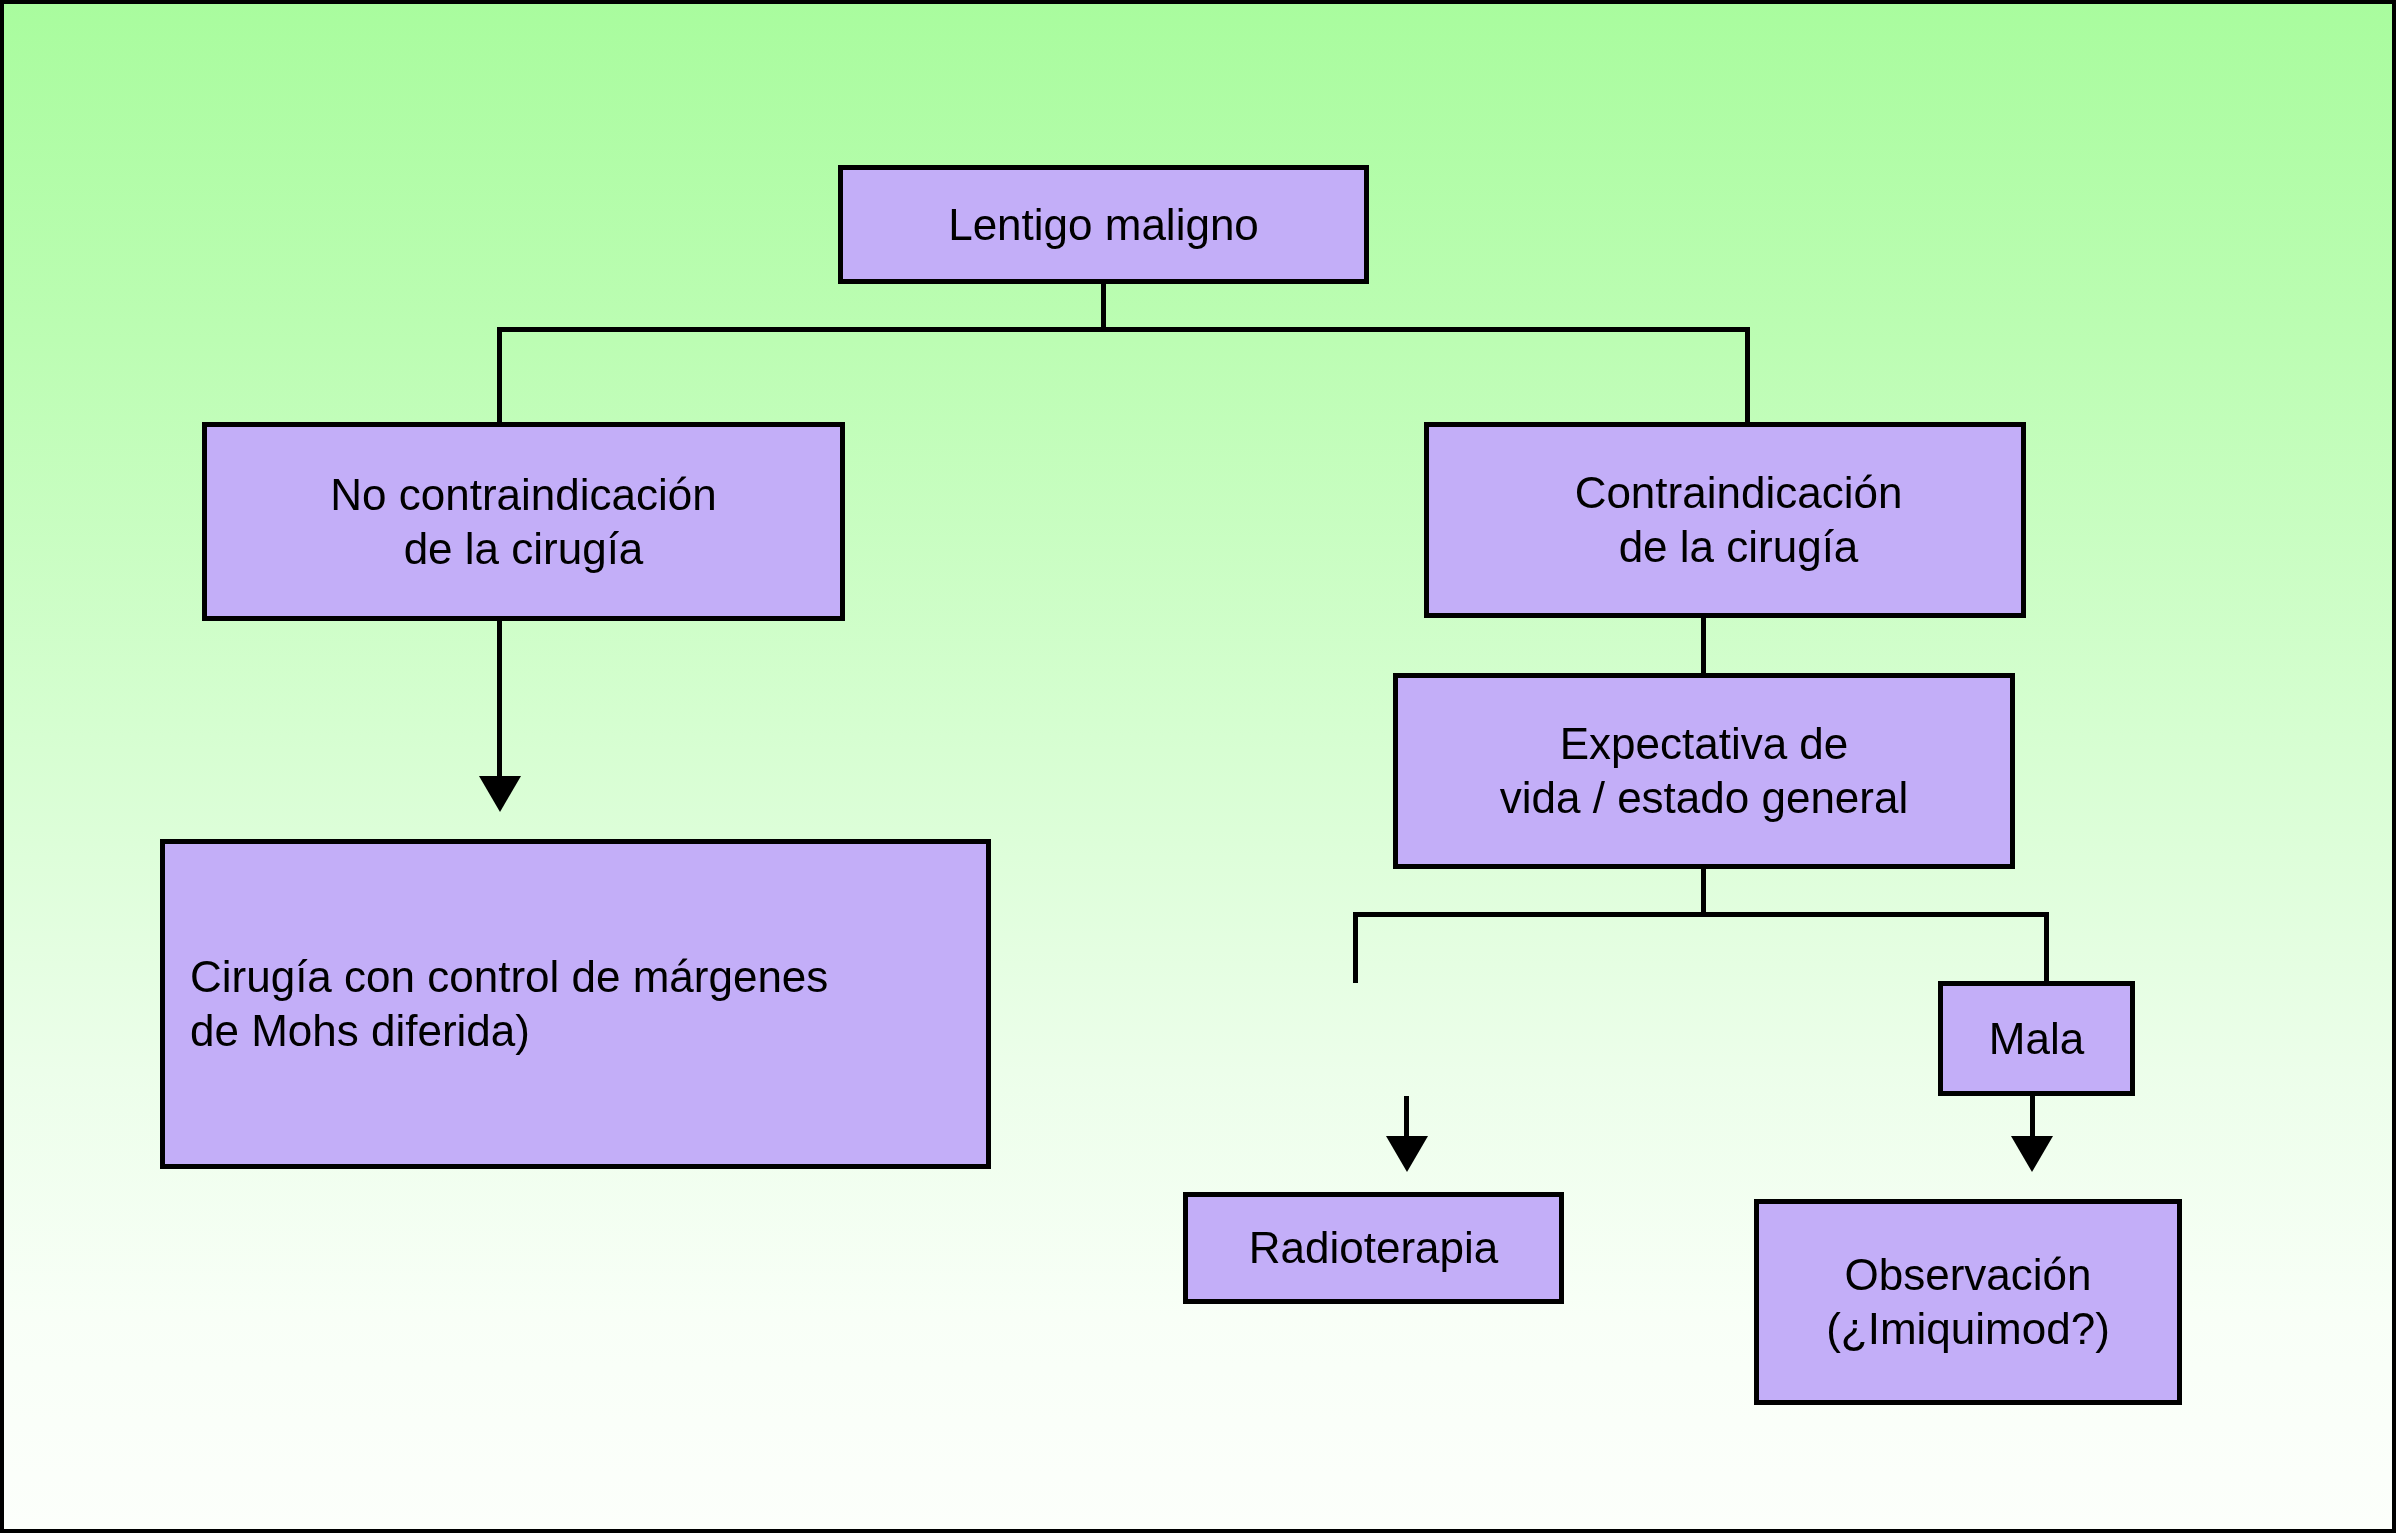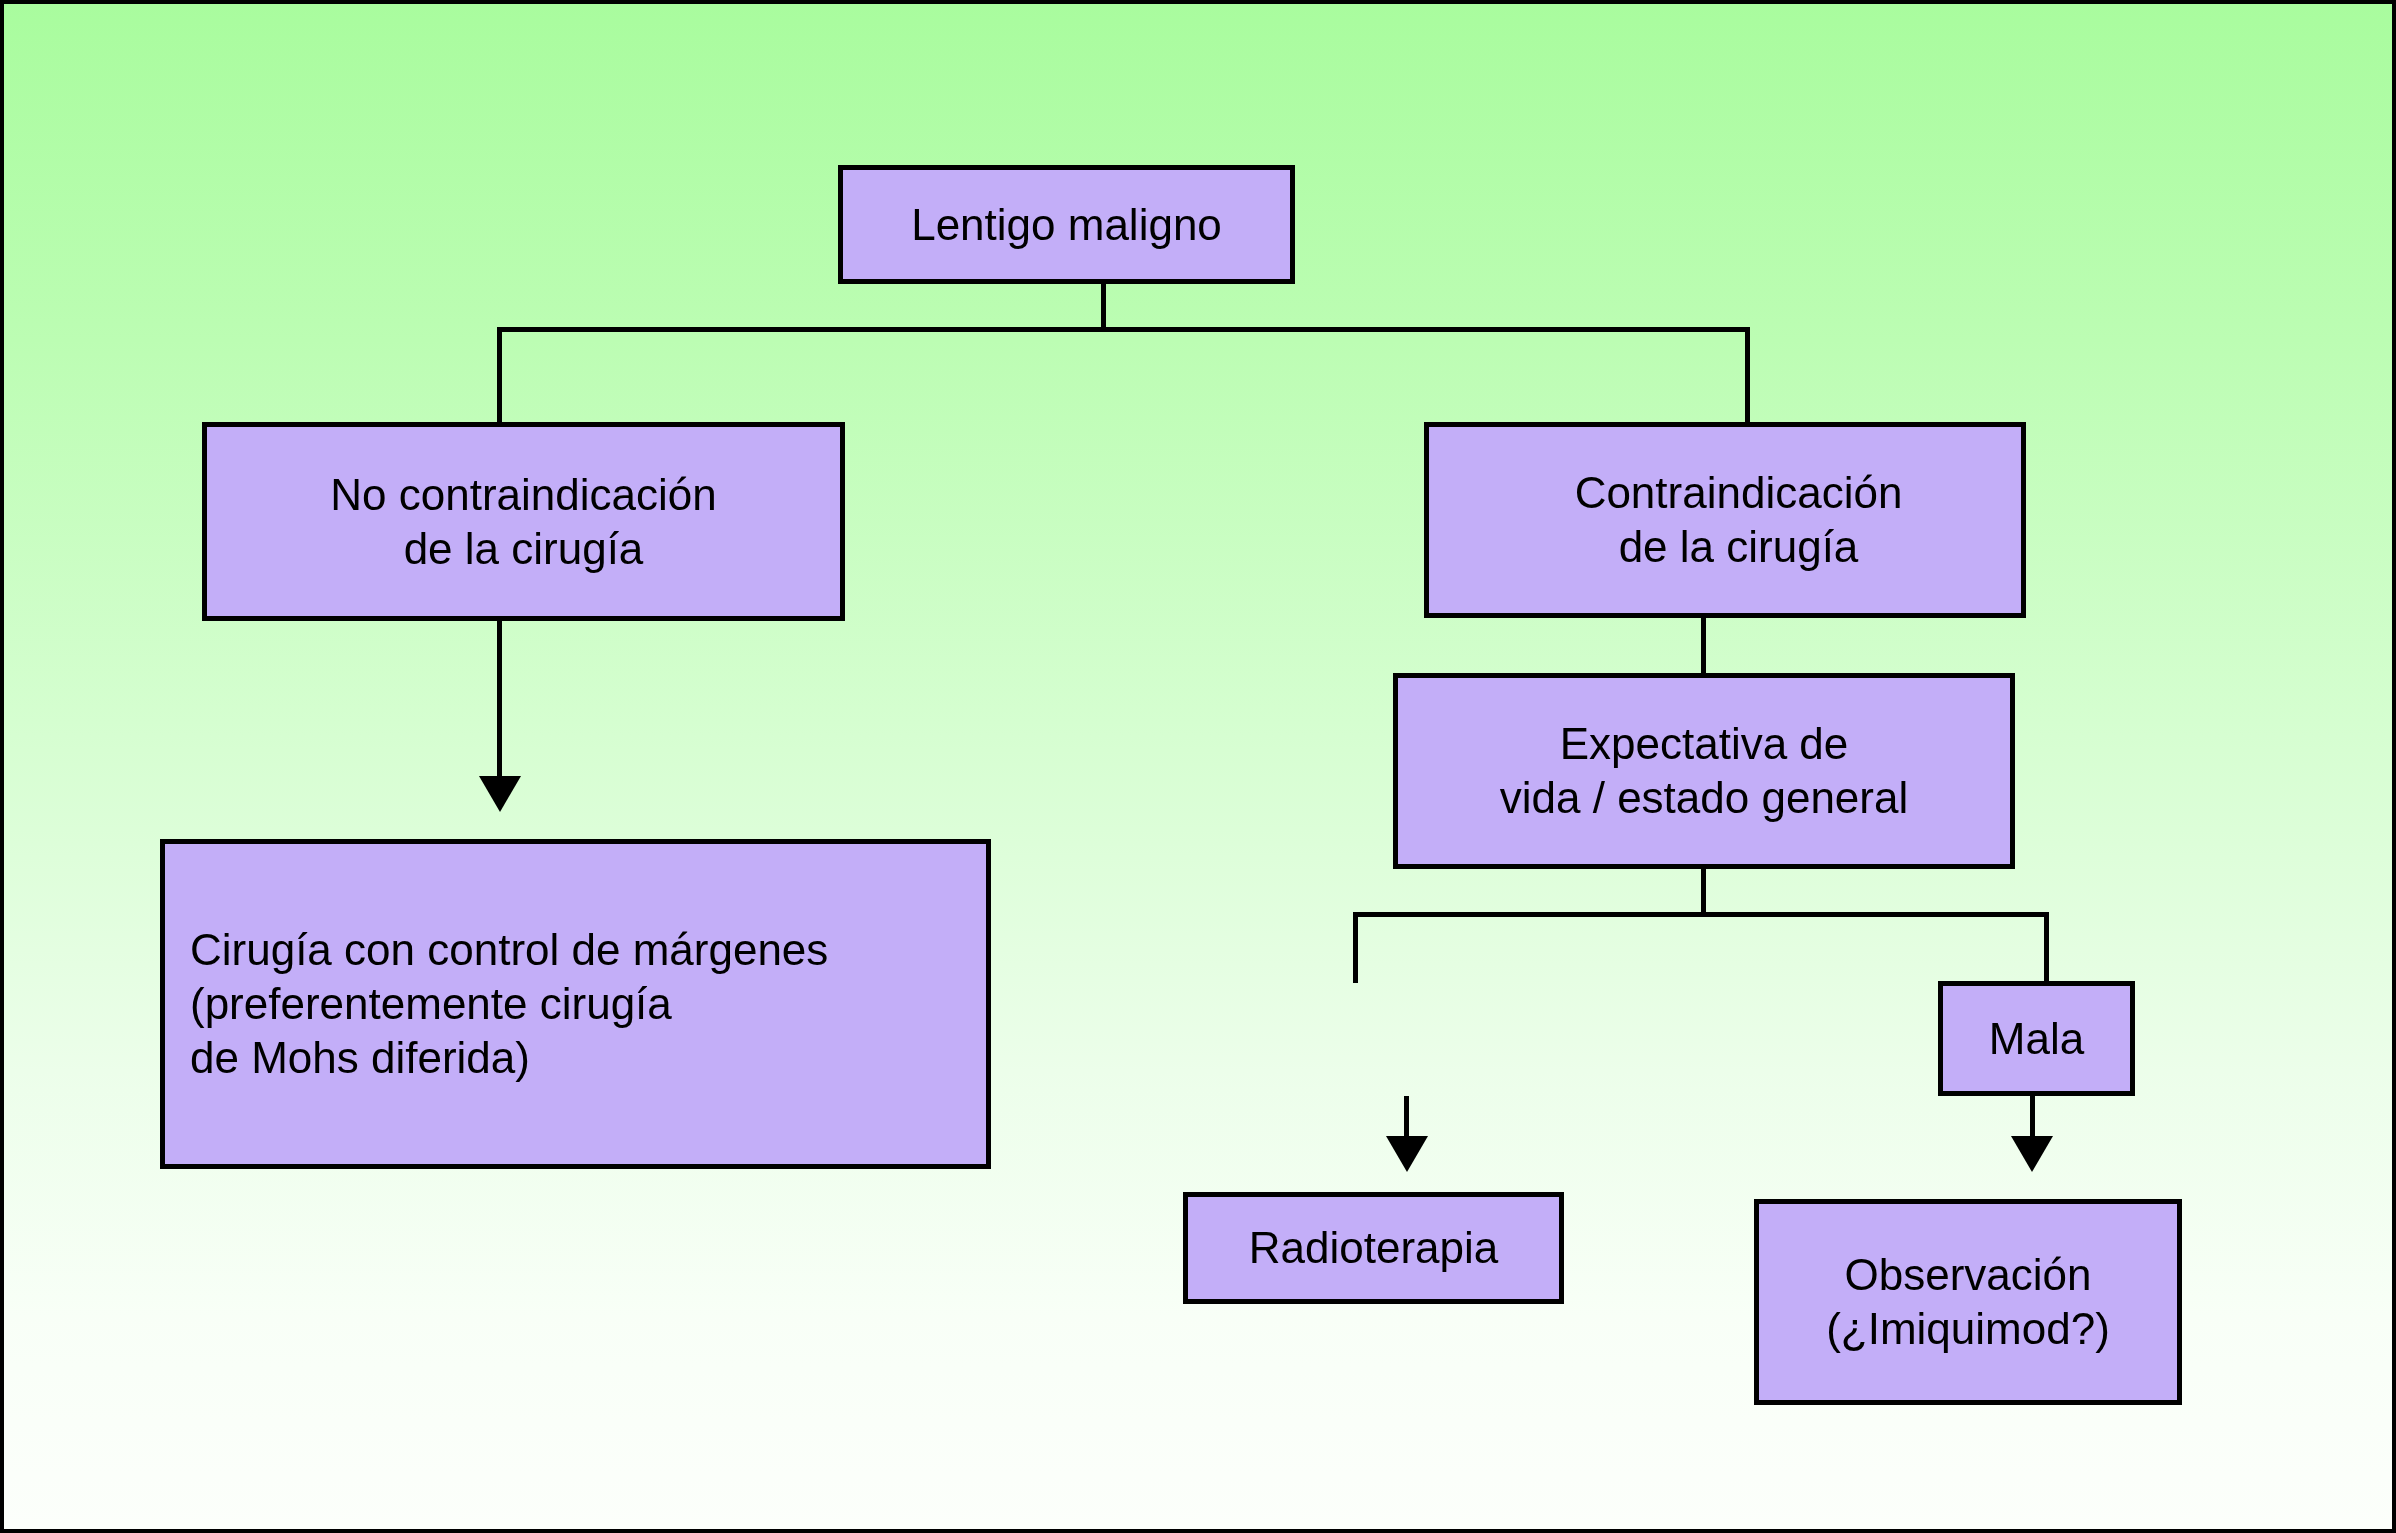--- a/index.html
+++ b/index.html
@@ -85,37 +85,36 @@
   <div class="hline" style="left:1349px; top:908px; width:696px;"></div>
   <div class="vline" style="left:1349px; top:908px; height:71px;"></div>
   <div class="vline" style="left:2040px; top:908px; height:71px;"></div>
 
   <div class="vline" style="left:1400px; top:1092px; height:46px;"></div>
   <div class="arrowhead" style="left:1382px; top:1132px;"></div>
 
   <div class="vline" style="left:2026px; top:1092px; height:46px;"></div>
   <div class="arrowhead" style="left:2007px; top:1132px;"></div>
 
-  <div class="node" style="left:834px; top:161px; width:457px; height:119px;">
+  <div class="node" style="left:834px; top:161px; width:531px; height:119px;">
     <span class="ln">Lentigo maligno</span>
   </div>
 
   <div class="node" style="left:198px; top:418px; width:643px; height:199px;">
     <span class="ln">No contraindicación</span>
     <span class="ln">de la cirugía</span>
   </div>
 
   <div class="node" style="left:1420px; top:418px; width:602px; height:196px;padding-left:27px;">
     <span class="ln">Contraindicación</span>
     <span class="ln">de la cirugía</span>
   </div>
 
   <div class="node left-align" style="left:156px; top:835px; width:831px; height:330px;">
     <span class="ln">Cirugía con control de márgenes</span>
-    <span class="ln">(preferentemente cirugía</span>
     <span class="ln">de Mohs diferida)</span>
   </div>
 
   <div class="node" style="left:1389px; top:669px; width:622px; height:196px;">
     <span class="ln">Expectativa de</span>
     <span class="ln">vida / estado general</span>
   </div>
 
 
   <div class="node" style="left:1923px; top:977px; width:197px; height:115px;margin-left:11px;">

